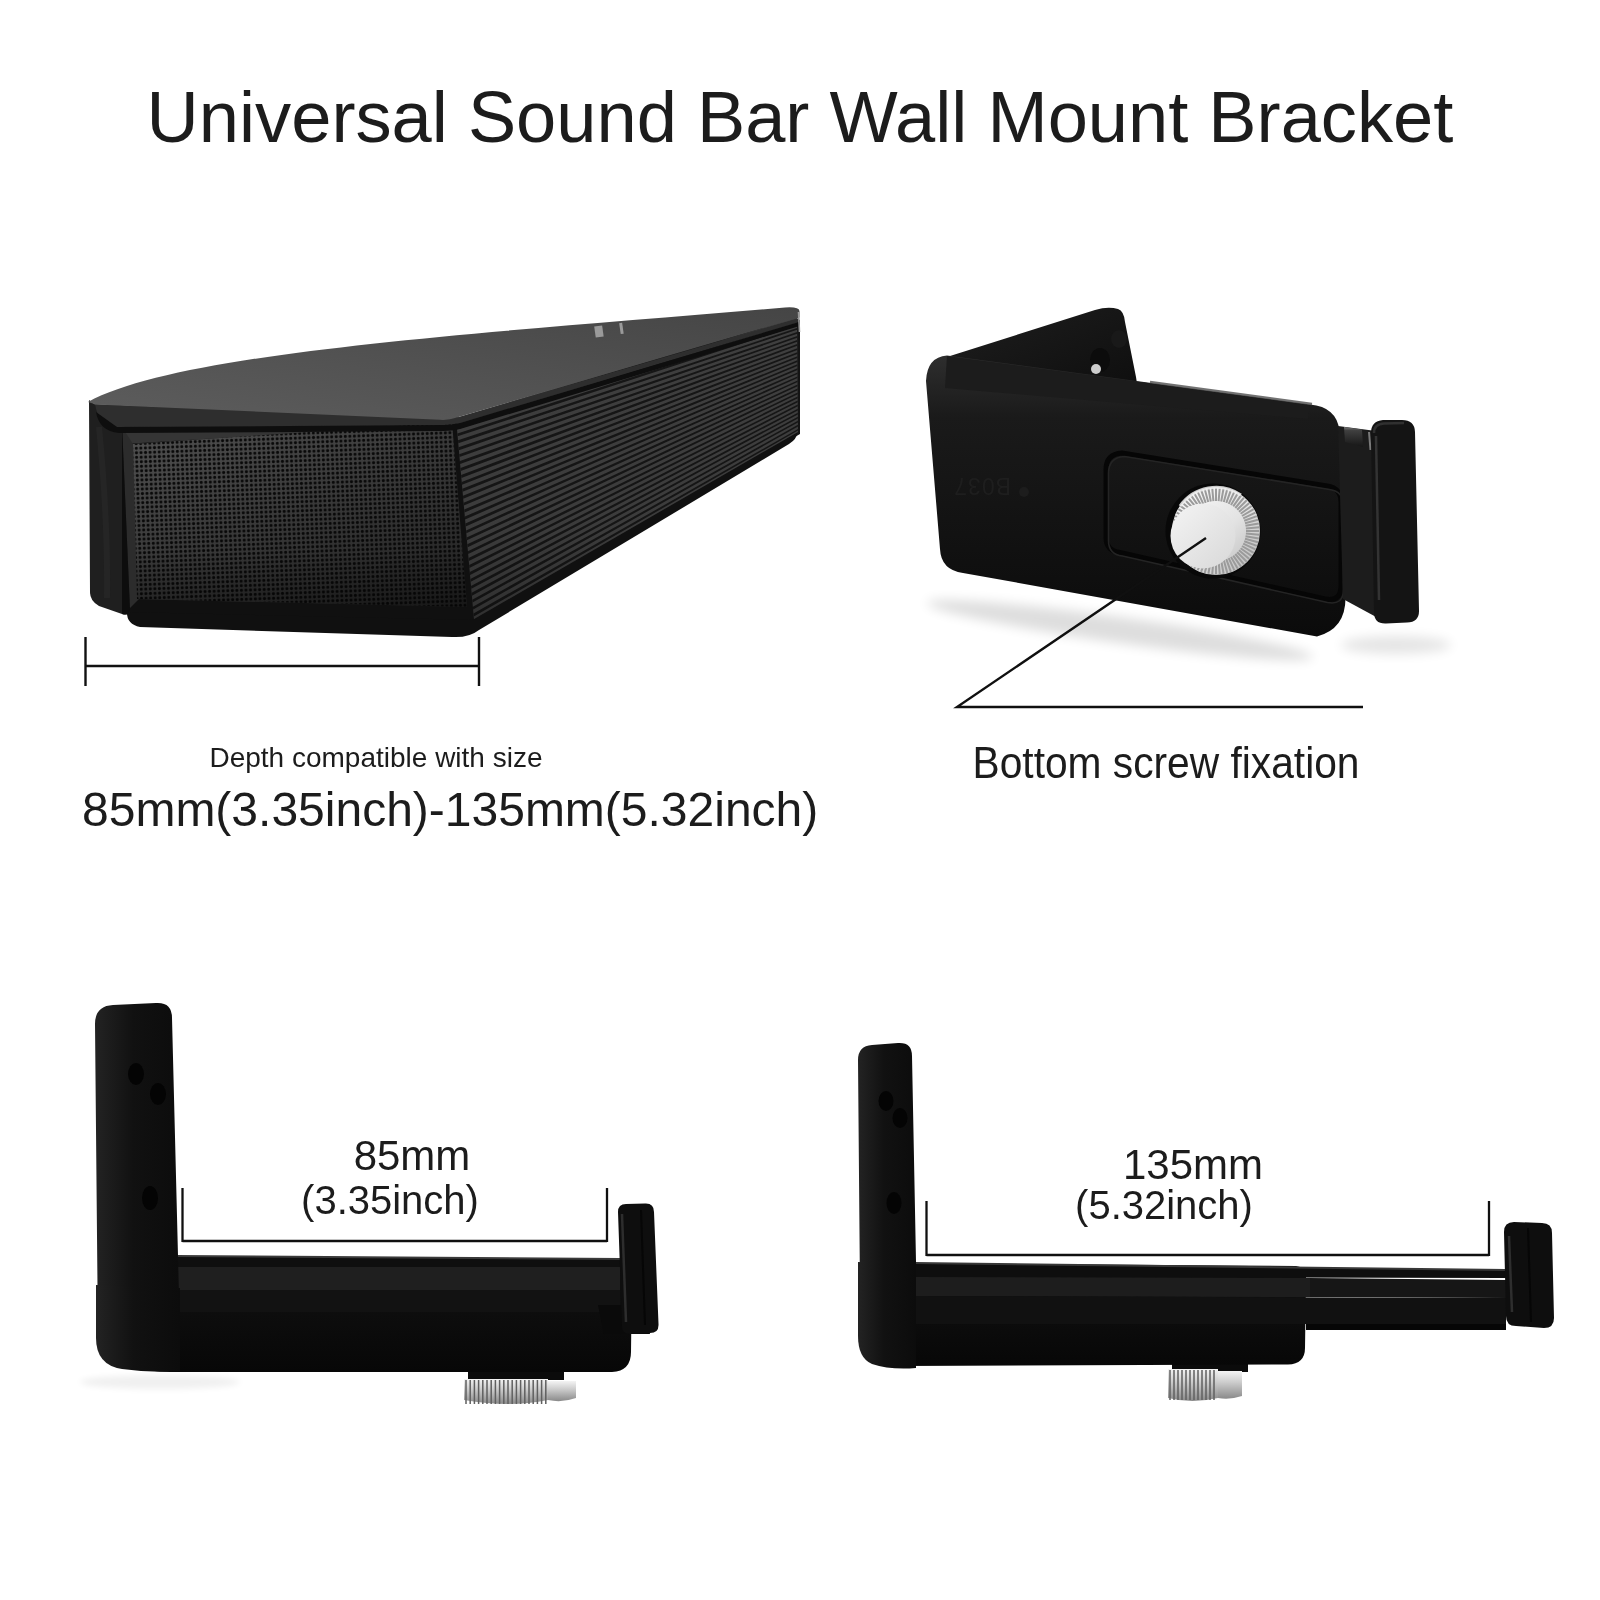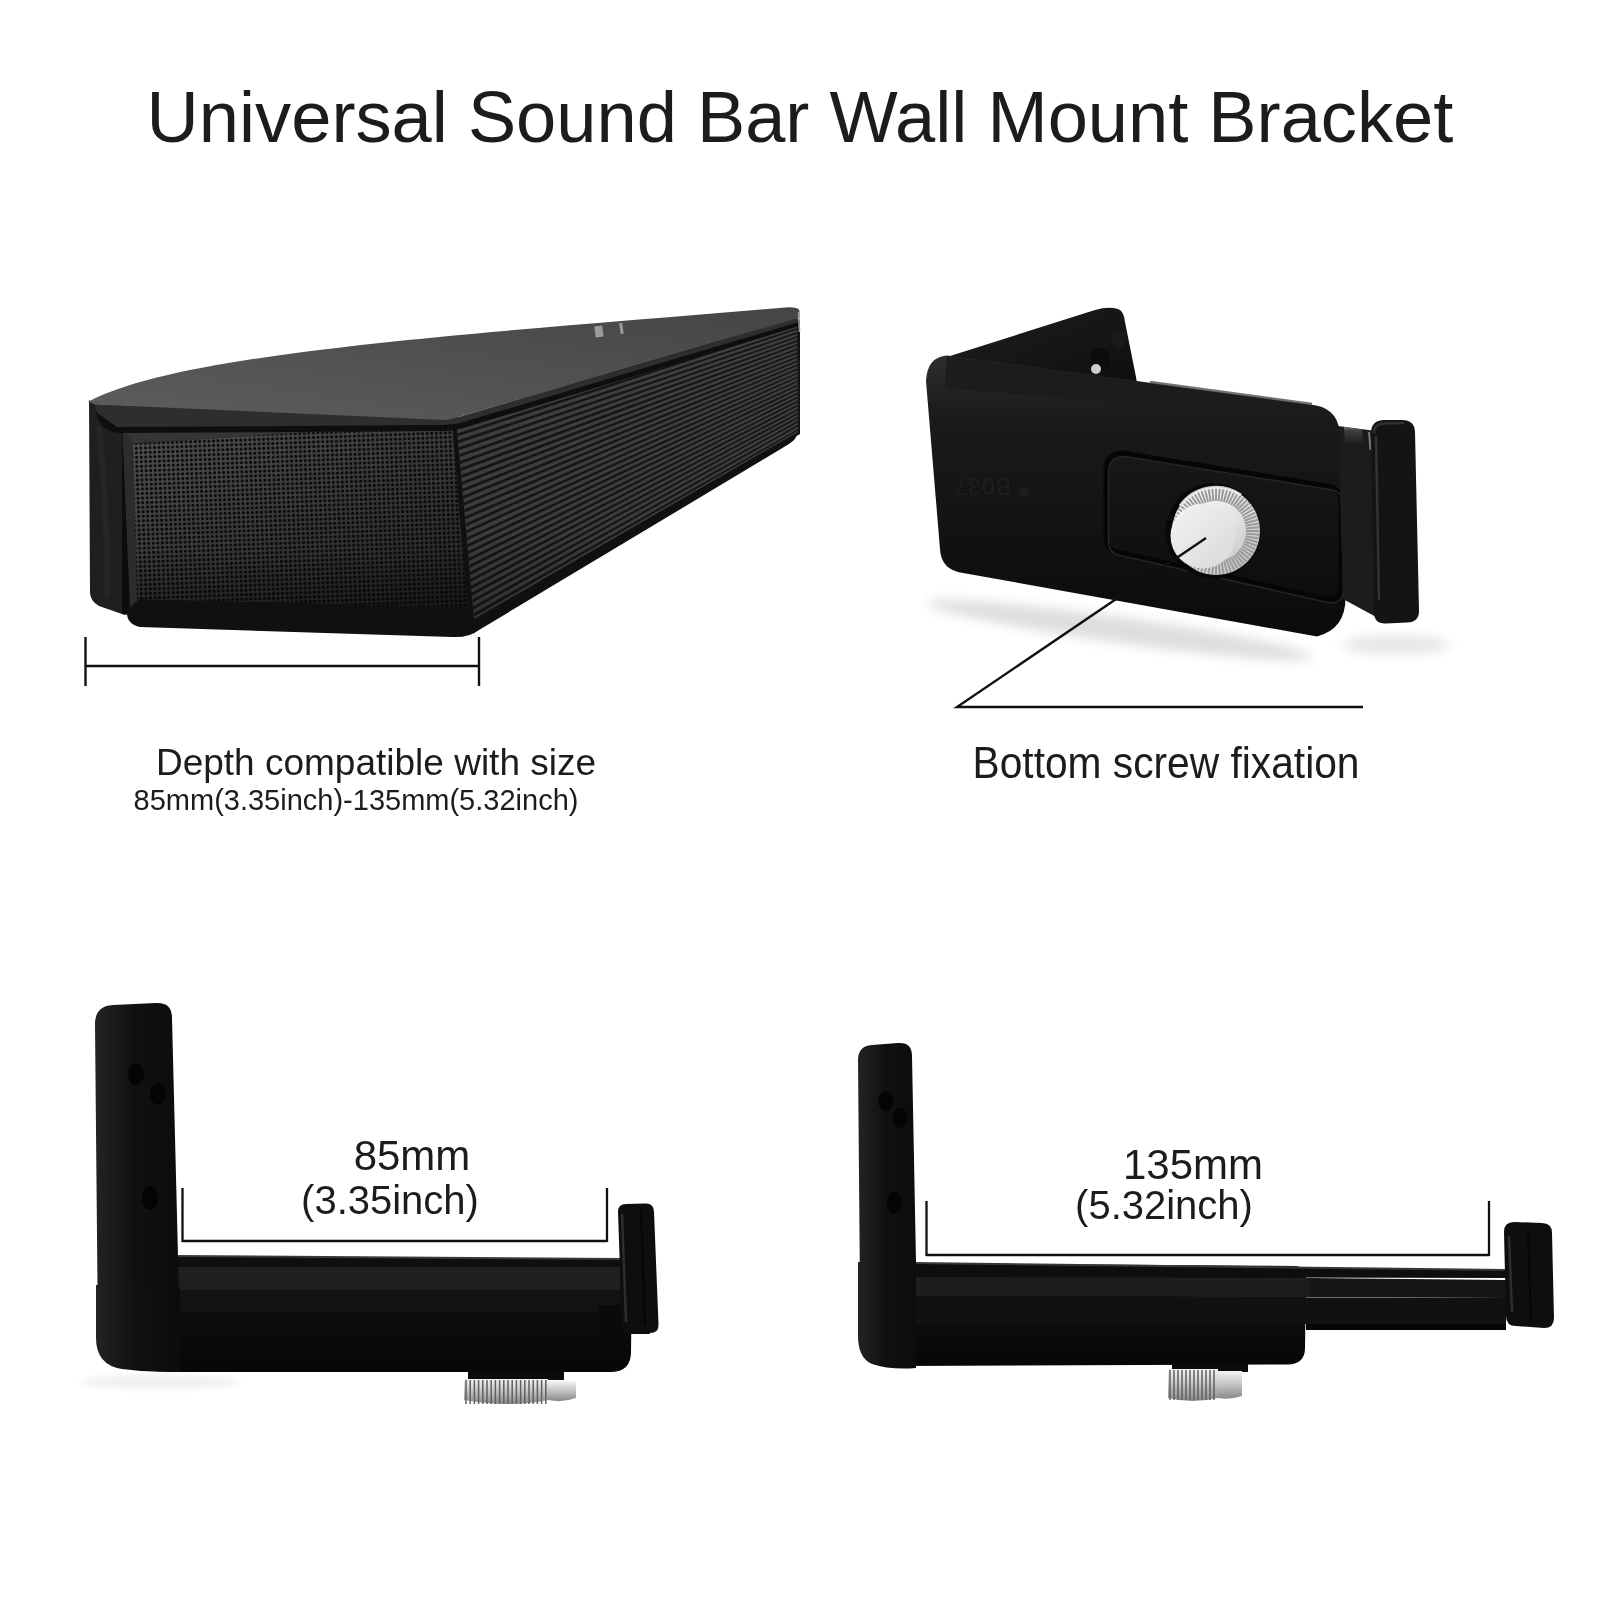--- a/index.html
+++ b/index.html
@@ -209,22 +209,22 @@
   <g stroke="#101010" stroke-width="2.3">
     <line x1="926.5" y1="1201" x2="926.5" y2="1256"></line>
     <line x1="1489" y1="1201" x2="1489" y2="1256"></line>
     <line x1="926.5" y1="1255" x2="1489" y2="1255"></line>
   </g>
 </g>
 </svg>
 
 <div class="t" id="title" style="left:0;top:80px;width:1600px;font-size:73px;transform:scaleX(0.99)">Universal Sound Bar Wall Mount Bracket</div>
 
-<div class="t" id="c1a" style="left:76px;top:744px;width:600px;font-size:37px">Depth compatible with size</div>
-<div class="t" id="c1b" style="left:56px;top:786px;width:600px;font-size:29px">85mm(3.35inch)-135mm(5.32inch)</div>
+<div class="t" id="c1a" style="left:76px;top:744px;width:600px;font-size:28px">Depth compatible with size</div>
+<div class="t" id="c1b" style="left:82px;top:786px;width:600px;font-size:48px">85mm(3.35inch)-135mm(5.32inch)</div>
 
 <div class="t" id="c2" style="left:866px;top:741px;width:600px;font-size:44.5px;transform:scaleX(0.915)">Bottom screw fixation</div>
 
 <div class="t" id="c3a" style="left:112px;top:1135px;width:600px;font-size:42px">85mm</div>
 <div class="t" id="c3b" style="left:90px;top:1180px;width:600px;font-size:40px">(3.35inch)</div>
 
 <div class="t" id="c4a" style="left:893px;top:1144px;width:600px;font-size:42px">135mm</div>
 <div class="t" id="c4b" style="left:864px;top:1185px;width:600px;font-size:40px">(5.32inch)</div>
 
 </body></html>

